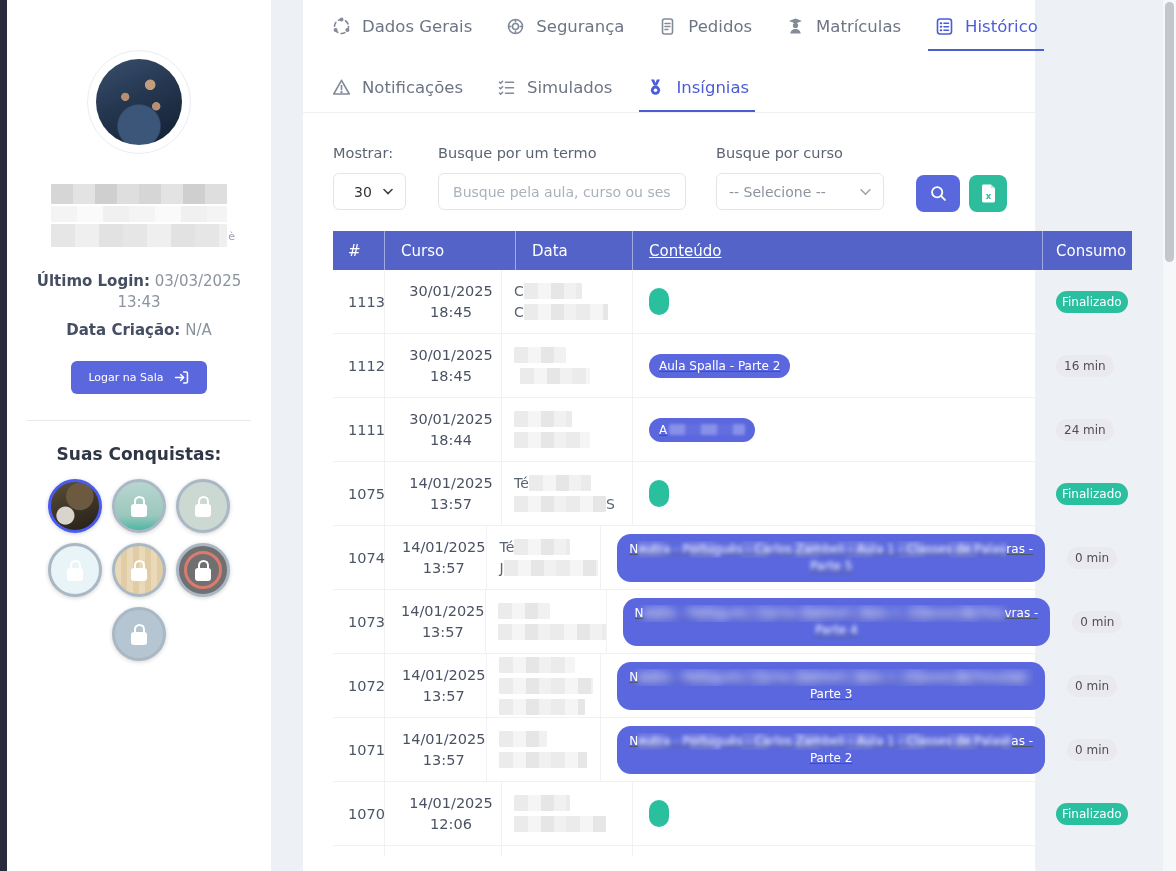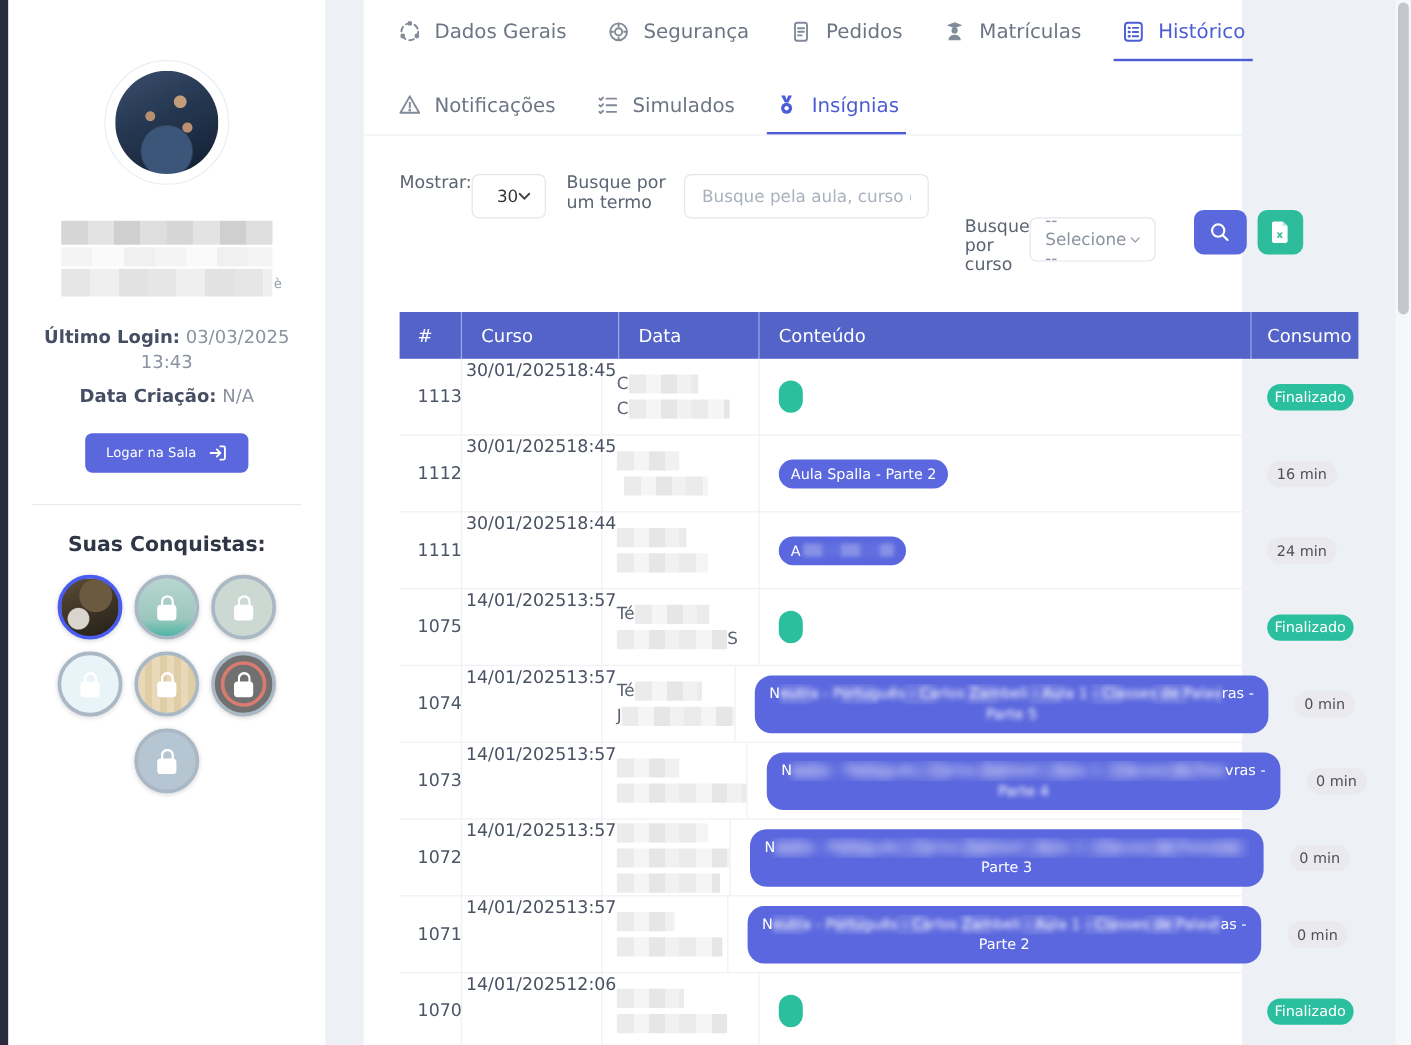--- a/index.html
+++ b/index.html
@@ -55,21 +55,21 @@
   .tabrow{display:flex;gap:33px;}
   .tabrow.first{margin-bottom:26px;}
   .tab{position:relative;display:flex;align-items:center;gap:10px;font-size:16.5px;color:#6d7584;
     cursor:pointer;padding-bottom:14px;white-space:nowrap;}
   .tab svg{flex:0 0 auto;}
   .tab.active{color:#4b5cd6;}
   .tab.active::after{content:'';position:absolute;left:-6px;right:-6px;bottom:0;height:2px;background:#4b5cd6;}
 
   .content{padding:32px 28px 0 30px;}
   .filters{display:flex;align-items:flex-start;margin-bottom:19px;}
-  .fgroup{display:flex;flex-direction:row;}
+  .fgroup{display:flex;flex-direction:column;}
   .flabel{font-size:14.5px;color:#5b6472;margin-bottom:12px;}
   .ctl{height:35px;border:1px solid #e3e5eb;border-radius:6px;font-size:14px;color:#6e7785;
     display:flex;align-items:center;justify-content:space-between;padding:0 12px;background:#fff;cursor:pointer;}
   .ctl .chev{color:#6e7785;}
   .inp{border:1px solid #e3e5eb;border-radius:6px;height:35px;padding:0 14px;font-size:14px;color:#6e7785;
     font-family:inherit;outline:none;width:218px;}
   .inp::placeholder{color:#a9b1bc;}
   .sel-course{color:#8b939f;}
   .fbuttons{display:flex;margin-top:30px;margin-left:32px;}
   .btn-search{width:44px;height:37px;border-radius:8px;background:#5a68dd;border:none;cursor:pointer;
@@ -81,23 +81,23 @@
   .table{width:799px;}
   .thead{display:flex;background:#5363c8;height:39px;align-items:stretch;color:#fff;font-size:15px;}
   .th{display:flex;align-items:center;border-right:1px solid rgba(255,255,255,.45);}
   .th:last-child{border-right:none;}
   .tr{display:flex;min-height:63px;border-bottom:1px solid #f0f1f4;align-items:stretch;font-size:14.5px;color:#4c5666;}
   .td{display:flex;align-items:center;border-right:1px solid #f0f1f4;}
   .td:last-child{border-right:none;}
   .c-id{width:52px;padding-left:15px;box-sizing:border-box;}
   .c-date{width:117px;padding-left:16px;box-sizing:border-box;}
   .c-course{width:131px;padding-left:12px;box-sizing:border-box;}
-  .c-content{flex:1;padding-left:16px;padding-right:8px;box-sizing:border-box;}
+  .c-content{flex:1;padding-left:16px;padding-right:8px;box-sizing:border-box;text-decoration:underline;}
   .c-consumo{width:89px;padding-left:13px;box-sizing:border-box;}
-  .td.c-date{flex-direction:row;justify-content:center;align-items:flex-start;line-height:21px;color:#4a5263;}
+  .td.c-date{flex-direction:column;justify-content:center;align-items:center;line-height:21px;color:#4a5263;}
   .td.c-course{flex-direction:column;justify-content:center;align-items:flex-start;}
   .rdline{display:flex;align-items:center;margin:2.5px 0;}
   .rd{height:16px;border-radius:1px;filter:blur(.5px);
     background:repeating-linear-gradient(90deg,#ebebeb 0 14px,#f5f5f5 14px 27px,#e6e6e6 27px 40px,#f1f1f1 40px 52px);}
   .frag{font-size:14px;color:#5a6472;}
   .dot{width:20px;height:27px;border-radius:13px;background:#2abf9d;display:inline-block;}
   .pill{display:inline-flex;align-items:center;background:#5a67de;color:#fff;font-size:12px;
     border-radius:13px;padding:5px 10px;line-height:14px;cursor:pointer;}
   .prd{display:inline-block;width:76px;height:11px;border-radius:2px;margin-left:2px;filter:blur(1.6px);
     background:repeating-linear-gradient(90deg,rgba(255,255,255,.28) 0 16px,rgba(255,255,255,.06) 16px 32px);}
@@ -257,21 +257,21 @@
             <span style="margin-left:8px;color:#333;text-align:right;">30</span>
             <svg class="chev" width="10" height="7" viewBox="0 0 10 7" fill="none" stroke="#444" stroke-width="1.6" stroke-linecap="round">
                 <path d="M1 1.5 5 5.5 9 1.5"></path>
               </svg>
           </div>
         </div>
         <div class="fgroup" style="margin-right:30px;">
           <span class="flabel">Busque por um termo</span>
           <input class="inp" type="text" placeholder="Busque pela aula, curso ou sessão" style="">
         </div>
-        <div class="fgroup" style="width:246px;margin-top:36px;">
+        <div class="fgroup" style="width:246px;">
           <span class="flabel">Busque por curso</span>
           <div class="ctl">
             <span class="sel-course">-- Selecione --</span>
             <svg class="chev" width="11" height="8" viewBox="0 0 10 7" fill="none" stroke="#9aa2ad" stroke-width="1.4" stroke-linecap="round">
                 <path d="M1 1.5 5 5.5 9 1.5"></path>
               </svg>
           </div>
         </div>
         <div class="fbuttons">
           <button class="btn-search">

